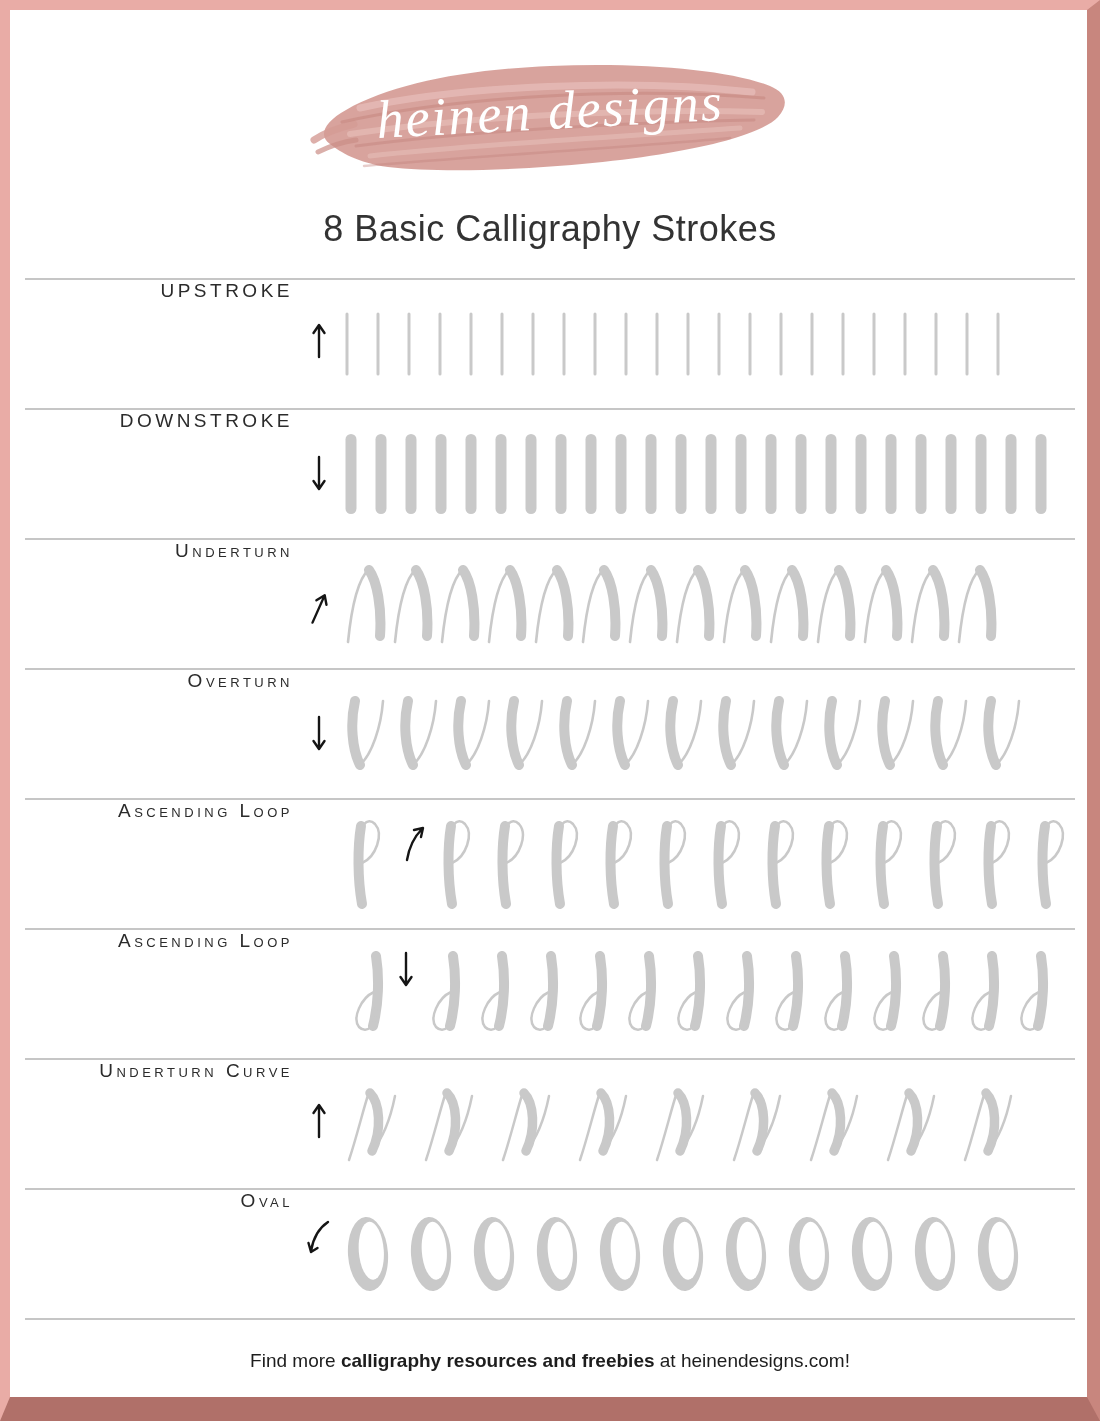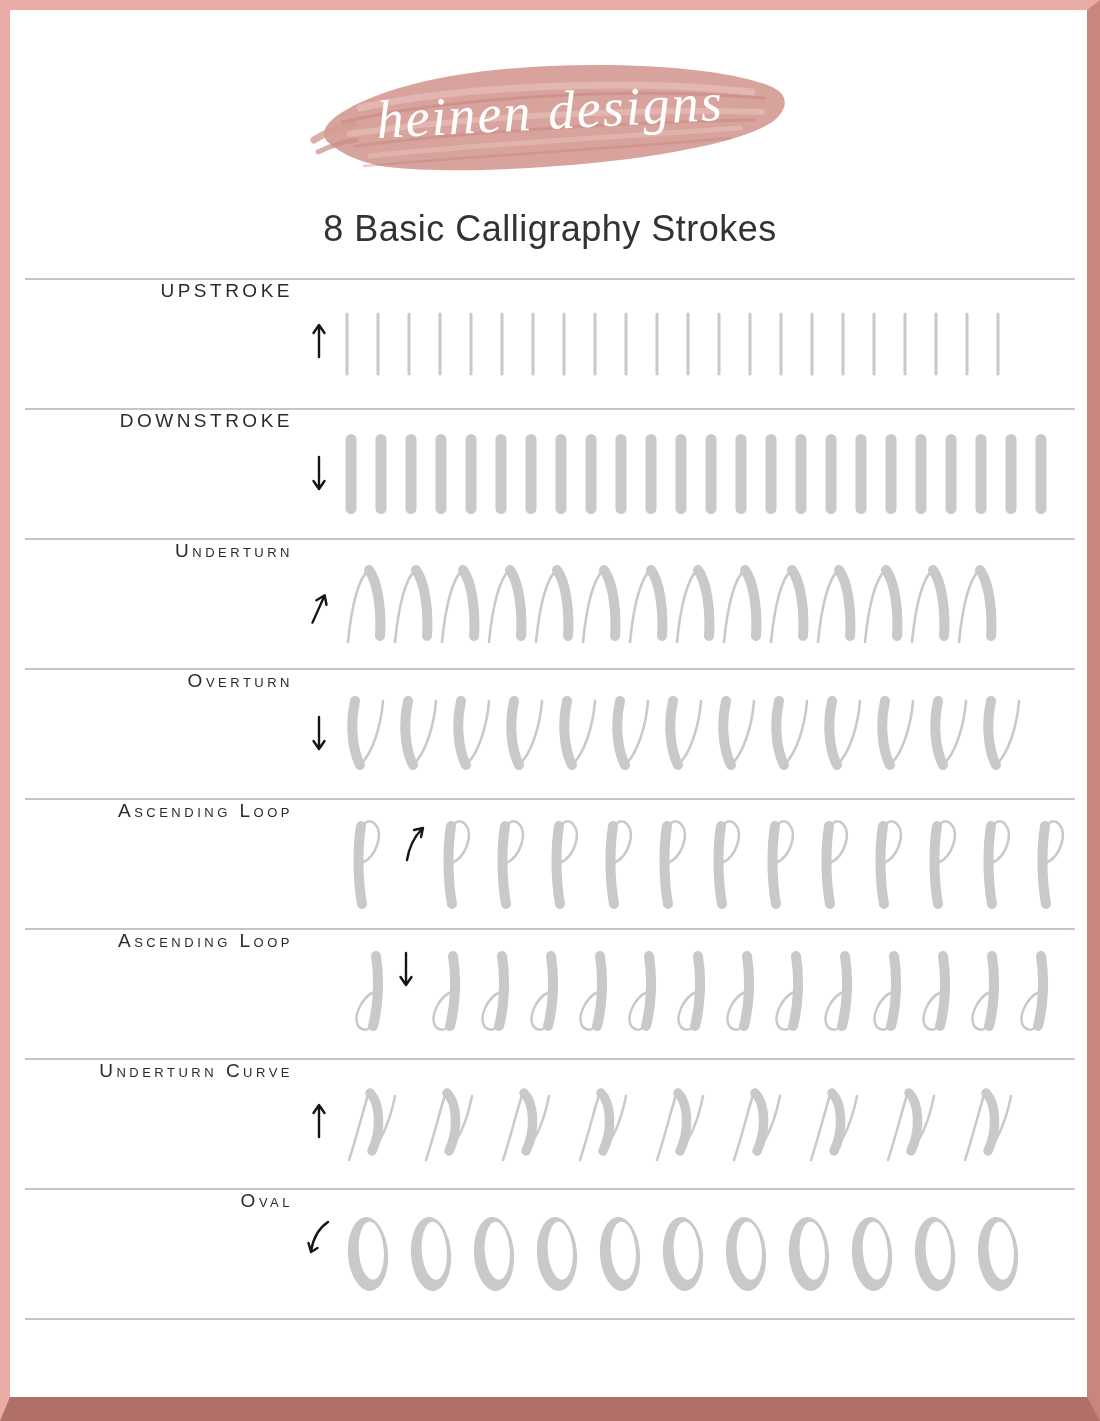--- a/index.html
+++ b/index.html
@@ -839,14 +839,17 @@
               <g transform="rotate(-4 23 39)">
                 <ellipse cx="23" cy="39" rx="20" ry="37" fill="#c9c9c9"></ellipse>
                 <ellipse cx="26.5" cy="36" rx="12.5" ry="29" fill="#ffffff"></ellipse>
               </g>
             </svg>
           </span>
         </div>
       </div>
     </main>
 
+  <div class="footer">
+    <span>Find more </span><b>calligraphy resources and freebies</b><span> at heinendesigns.com!</span>
+  </div>
 
 </div>
 
 </body></html>

